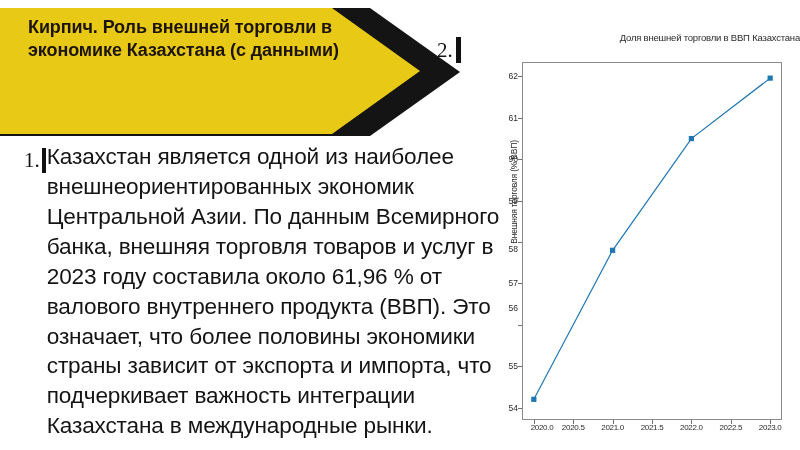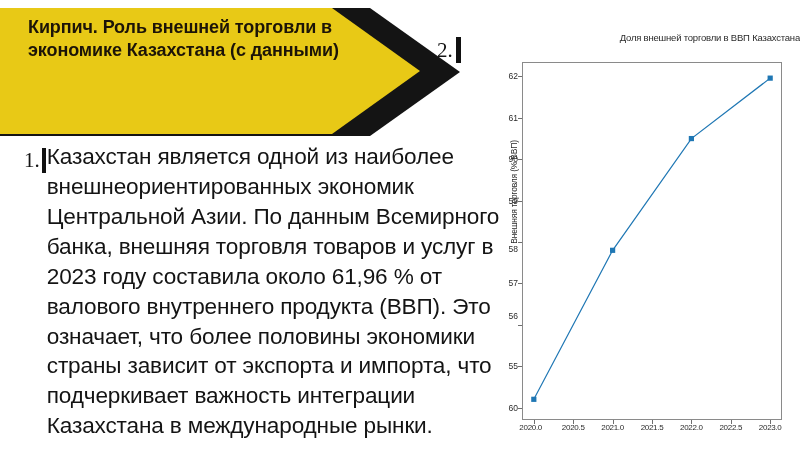--- a/index.html
+++ b/index.html
@@ -227,39 +227,39 @@
     <span class="caret"></span>
   </div>
   <div id="body-text">Казахстан является одной из наиболее внешнеориентированных экономик Центральной Азии. По данным Всемирного банка, внешняя торговля товаров и услуг в 2023 году составила около 61,96 % от валового внутреннего продукта (ВВП). Это означает, что более половины экономики страны зависит от экспорта и импорта, что подчеркивает важность интеграции Казахстана в международные рынки.</div>
 </div>
 
 <div id="chart-panel">
   <div id="chart-title">Доля внешней торговли в ВВП Казахстана</div>
   <div id="chart-ylabel">Внешняя торговля (% ВВП)</div>
   <div id="plot-frame"></div>
   <div id="axis-decor">
-      <div class="y-tick-label" style="top: 385.584px;">60</div>
+      <div class="y-tick-label" style="top: 385.584px;">54</div>
       <div class="y-tick-mark" style="top: 385.584px;"></div>
       <div class="y-tick-label" style="top: 344.197px;">55</div>
       <div class="y-tick-mark" style="top: 344.197px;"></div>
-      <div class="y-tick-label" style="top: 294px;">56</div>
+      <div class="y-tick-label" style="top: 286px;">56</div>
       <div class="y-tick-mark" style="top: 302.809px;"></div>
       <div class="y-tick-label" style="top: 261.422px;">57</div>
       <div class="y-tick-mark" style="top: 261.422px;"></div>
       <div class="y-tick-label" style="top: 227px;">58</div>
       <div class="y-tick-mark" style="top: 220.035px;"></div>
       <div class="y-tick-label" style="top: 178.647px;">59</div>
       <div class="y-tick-mark" style="top: 178.647px;"></div>
       <div class="y-tick-label" style="top: 137.26px;">90</div>
       <div class="y-tick-mark" style="top: 137.26px;"></div>
       <div class="y-tick-label" style="top: 95.8728px;">61</div>
       <div class="y-tick-mark" style="top: 95.8728px;"></div>
       <div class="y-tick-label" style="top: 54.4855px;">62</div>
       <div class="y-tick-mark" style="top: 54.4855px;"></div>
-      <div class="x-tick-label" style="left: 24px; text-align: right;">2020.0</div>
+      <div class="x-tick-label" style="left: 47px;">2020.0</div>
       <div class="x-tick-mark" style="left: 38.8182px;"></div>
       <div class="x-tick-label" style="left: 78.2121px;">2020.5</div>
       <div class="x-tick-mark" style="left: 78.2121px;"></div>
       <div class="x-tick-label" style="left: 117.606px;">2021.0</div>
       <div class="x-tick-mark" style="left: 117.606px;"></div>
       <div class="x-tick-label" style="left: 157px;">2021.5</div>
       <div class="x-tick-mark" style="left: 157px;"></div>
       <div class="x-tick-label" style="left: 196.394px;">2022.0</div>
       <div class="x-tick-mark" style="left: 196.394px;"></div>
       <div class="x-tick-label" style="left: 235.788px;">2022.5</div>

